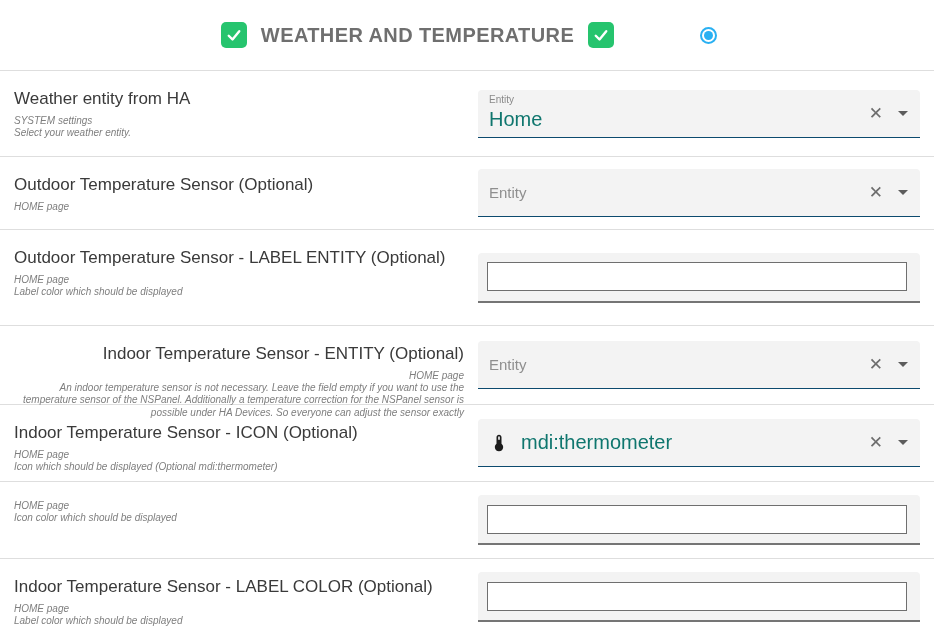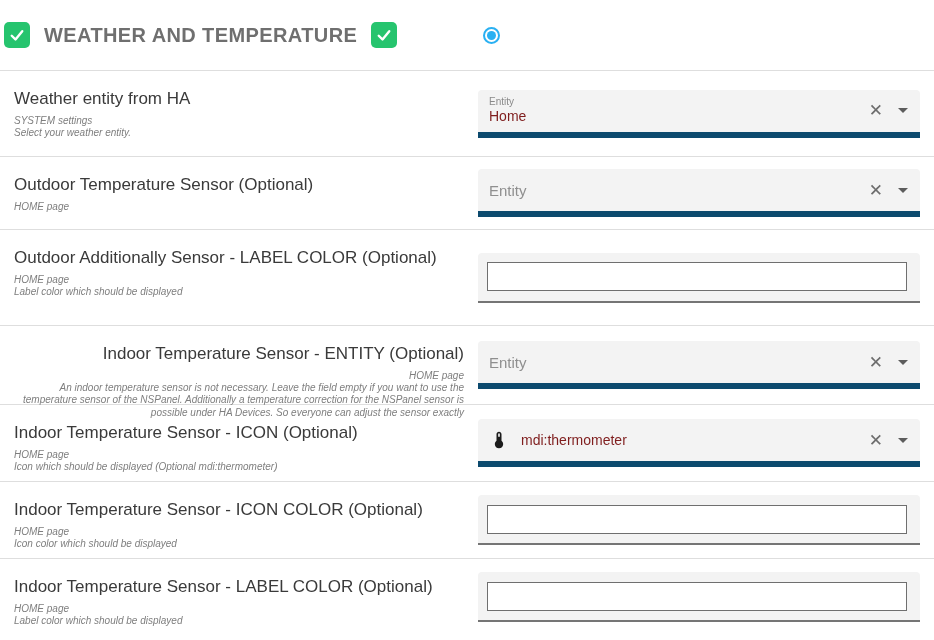--- a/index.html
+++ b/index.html
@@ -11,20 +11,21 @@
     height: 640px;
     background: #ffffff;
     overflow: hidden;
   }
   
   .header {
     height: 70px;
     display: flex;
     align-items: center;
     padding-left: 4px;
+    justify-content: center;
   }
   .checkbox {
     width: 26px; height: 26px;
     border-radius: 5px;
     background: #26c46e;
     display: flex; align-items: center; justify-content: center;
     flex: 0 0 auto;
     cursor: pointer;
   }
   .checkbox svg { display: block; }
@@ -84,34 +85,34 @@
   .row-field {
     flex: 0 0 442px;
     width: 442px;
   }
   
   .select-box {
     height: 48px;
     width: 100%;
     background: #f3f3f3;
     border-radius: 4px 4px 0 0;
-    border-bottom: 6px solid #0c4a6e;
+    border-bottom: 1px solid #0c4a6e;
     display: flex;
     align-items: center;
     padding: 0 12px 0 11px;
     cursor: pointer;
   }
   .select-text {
     display: flex;
     flex-direction: column;
     justify-content: center;
     line-height: 1.25;
   }
   .select-label { font-size: 10px; color: #8a8a8a; }
-  .select-value { font-size: 14px; color: #7f1d1d; }
+  .select-value { font-size: 20px; color: #0f766e; }
   .select-placeholder { font-size: 15px; color: #8f8f8f; }
   .select-icons {
     margin-left: auto;
     display: flex;
     align-items: center;
   }
   .clear-icon {
     font-size: 17px;
     color: #6d6d6d;
     line-height: 1;
@@ -207,21 +208,21 @@
         <div class="select-icons">
           <span class="clear-icon">✕</span>
           <span class="caret-icon"></span>
         </div>
       </div>
     </div>
   </div>
 
   <div class="row">
     <div class="row-text">
-      <div class="setting-title">Outdoor Additionally Sensor - LABEL COLOR (Optional)</div>
+      <div class="setting-title">Outdoor Temperature Sensor - LABEL ENTITY (Optional)</div>
       <div class="setting-context">HOME page</div>
       <div class="setting-desc">Label color which should be displayed</div>
     </div>
     <div class="row-field">
       <div class="input-box">
         <input type="text" value="" style="">
       </div>
     </div>
   </div>
 
@@ -259,21 +260,20 @@
         <div class="select-icons">
           <span class="clear-icon">✕</span>
           <span class="caret-icon"></span>
         </div>
       </div>
     </div>
   </div>
 
   <div class="row">
     <div class="row-text">
-      <div class="setting-title">Indoor Temperature Sensor - ICON COLOR (Optional)</div>
       <div class="setting-context">HOME page</div>
       <div class="setting-desc">Icon color which should be displayed</div>
     </div>
     <div class="row-field">
       <div class="input-box">
         <input type="text" value="" style="">
       </div>
     </div>
   </div>
 

